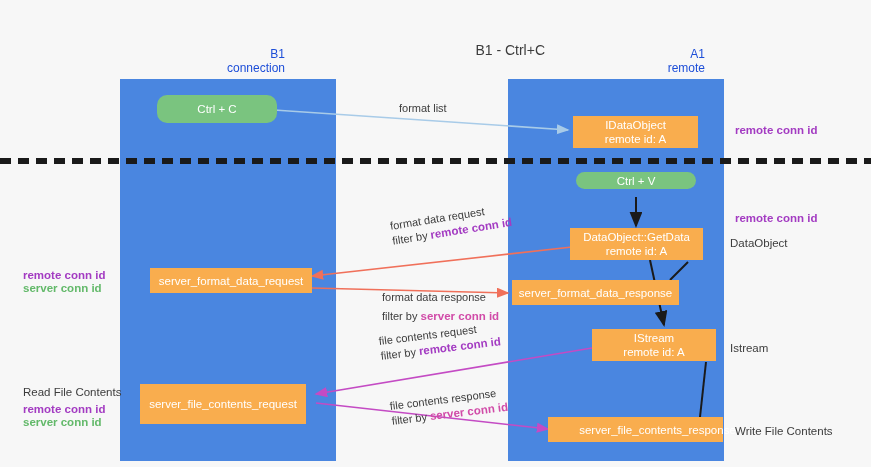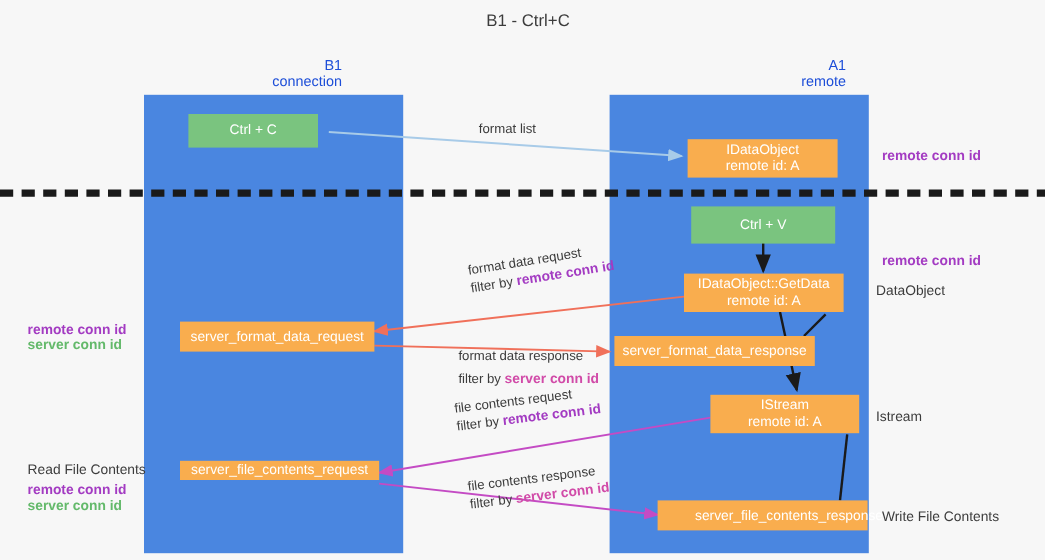--- a/index.html
+++ b/index.html
@@ -30,21 +30,21 @@
   .node.orange{background:#f9ad4e;}
   .node.green{background:#7ac47f;}
   .node .l2{font-size:11.5px;}
 
   
   .txt{position:absolute;font-size:11.5px;line-height:14px;white-space:nowrap;}
   .txt.dark{color:#3c3c3c;}
   .txt.purple{color:#a33bc2;font-weight:bold;}
   .txt.green{color:#63b96a;font-weight:bold;}
   .txt.pink{color:#d14ba8;font-weight:bold;}
-  .txt.center{text-align:center;}
+  .txt.center{text-align:right;margin-top:33px;}
 
   .edgelabel{position:absolute;font-size:11px;line-height:15px;white-space:nowrap;color:#3c3c3c;}
   .rot-a{transform:rotate(-9deg);transform-origin:left top;}
   .rot-b{transform:rotate(-7deg);transform-origin:left top;}
 
   svg.overlay{position:absolute;left:0;top:0;width:871px;height:467px;pointer-events:none;}
 </style>
 </head>
 <body>
 
@@ -96,52 +96,52 @@
 
     <line x1="592" y1="348" x2="316" y2="394" stroke="#c44bc4" stroke-width="1.6" marker-end="url(#ar-mag)"></line>
 
     <line x1="316" y1="403" x2="548" y2="429" stroke="#c44bc4" stroke-width="1.6" marker-end="url(#ar-mag)"></line>
 
     <line x1="700" y1="417" x2="706" y2="362" stroke="#1a1a1a" stroke-width="2"></line>
 
     <line x1="0" y1="161" x2="871" y2="161" stroke="#1a1a1a" stroke-width="6" stroke-dasharray="11 7"></line>
   </svg>
 
-  <div class="node green" style="left:157px;top:95px;width:108px;height:28px;">
+  <div class="node green" style="left:157px;top:95px;width:120px;height:28px;border-radius:10px;">
     <span>Ctrl + C</span>
   </div>
 
   <div class="node orange" style="left:573px;top:116px;width:125px;height:32px;">
     <span>IDataObject</span>
     <span class="l2">remote id: A</span>
   </div>
 
-  <div class="node green" style="left:576px;top:172px;width:120px;height:31px;">
+  <div class="node green" style="left:576px;top:172px;width:120px;height:17px;border-radius:12px;">
     <span>Ctrl + V</span>
   </div>
 
   <div class="node orange" style="left:570px;top:228px;width:133px;height:32px;">
-    <span>IDataObject::GetData</span>
+    <span>DataObject::GetData</span>
     <span class="l2">remote id: A</span>
   </div>
 
   <div class="node orange" style="left:150px;top:268px;width:162px;height:25px;">
     <span>server_format_data_request</span>
   </div>
 
   <div class="node orange" style="left:512px;top:280px;width:167px;height:25px;">
     <span>server_format_data_response</span>
   </div>
 
   <div class="node orange" style="left:592px;top:329px;width:124px;height:32px;">
     <span>IStream</span>
     <span class="l2">remote id: A</span>
   </div>
 
-  <div class="node orange" style="left:150px;top:384px;width:166px;height:16px;">
+  <div class="node orange" style="left:140px;top:384px;width:166px;height:40px;">
     <span>server_file_contents_request</span>
   </div>
 
   <div class="node orange" style="left:548px;top:417px;width:175px;height:25px;padding-left:44px;">
     <span>server_file_contents_response</span>
   </div>
 
   <div class="edgelabel" style="left:399px;top:101px;">
     <span>format list</span>
   </div>

